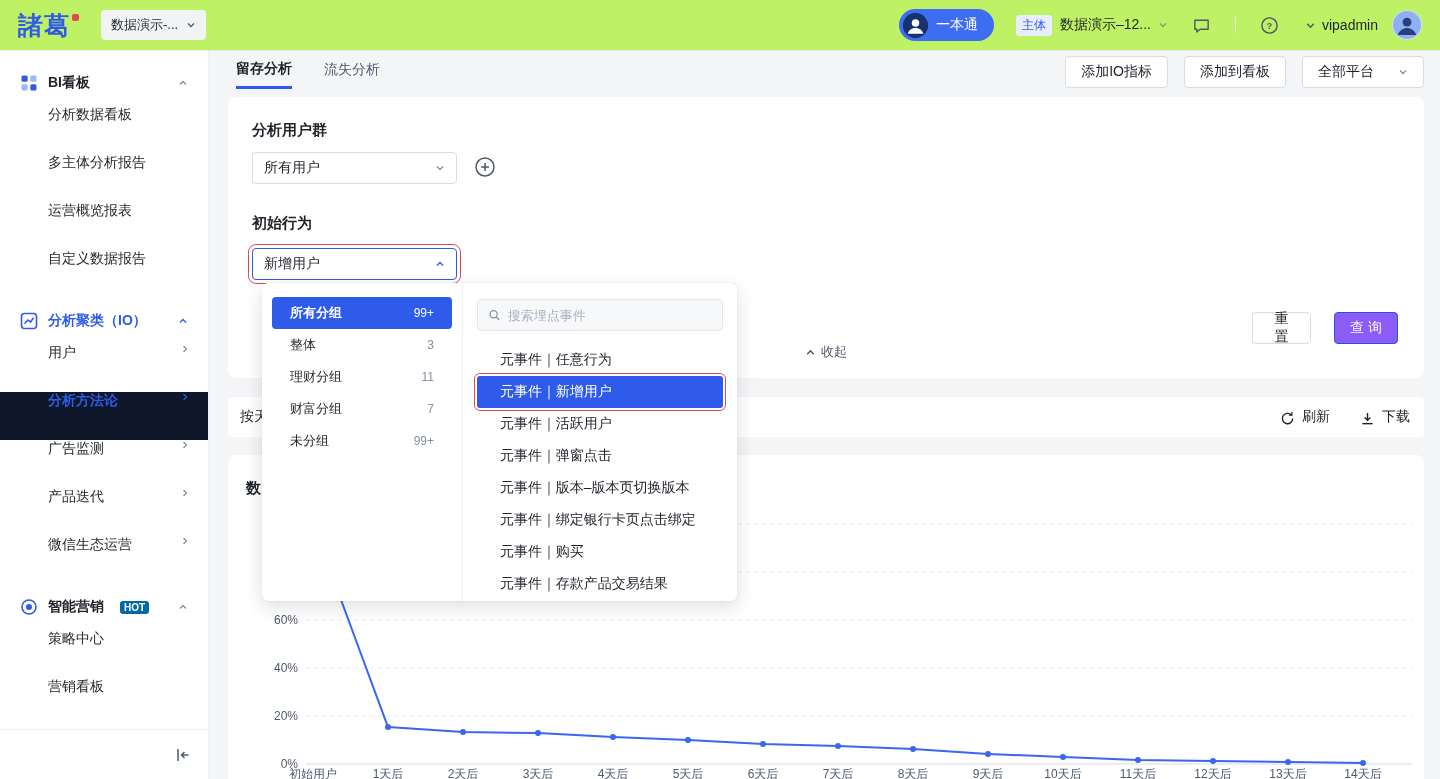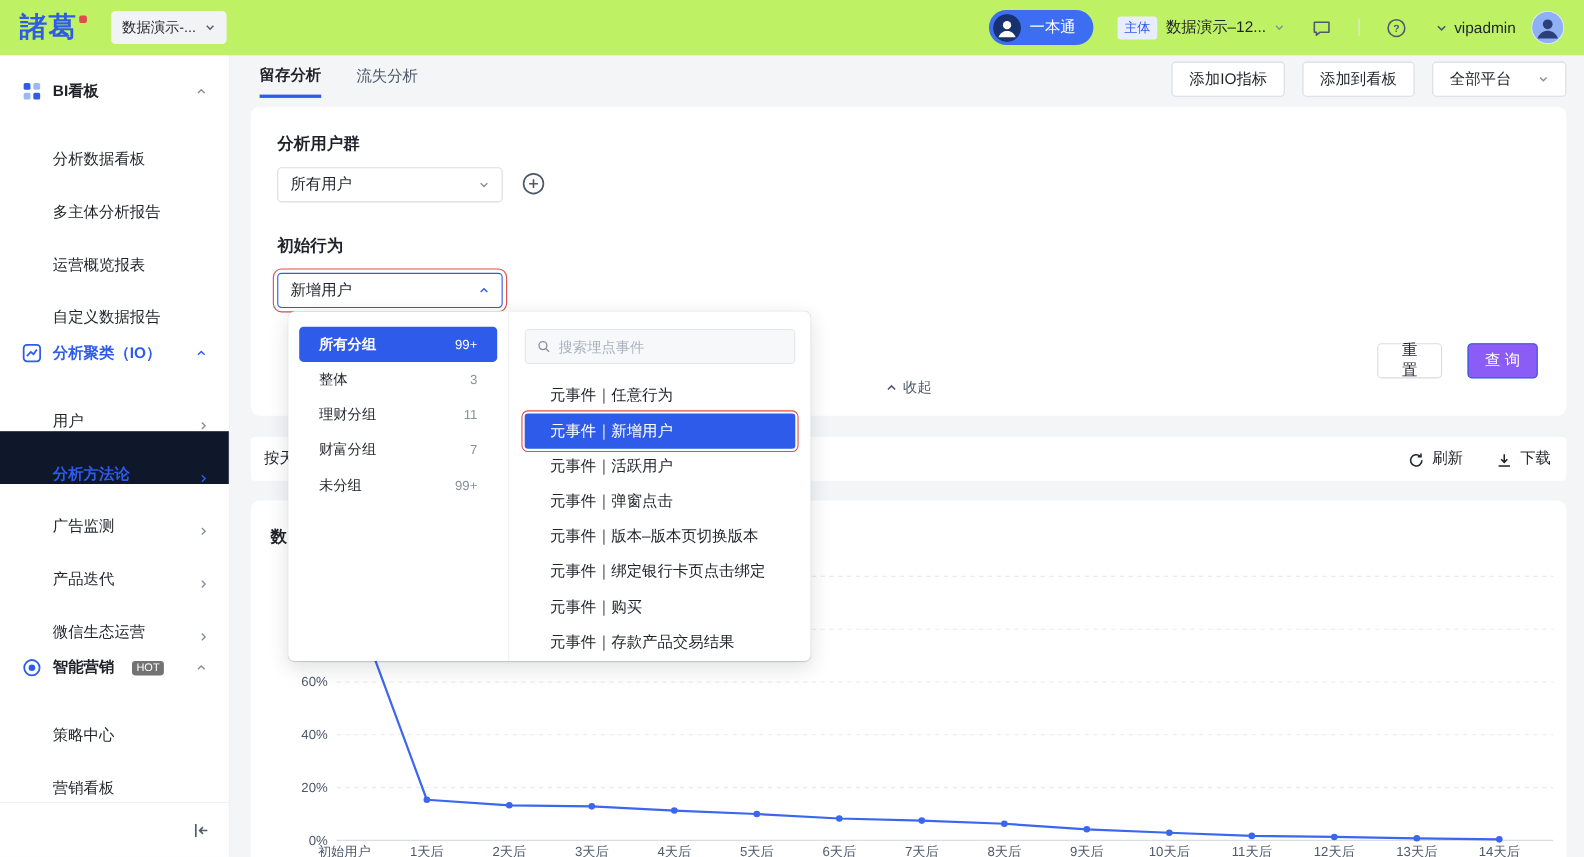--- a/index.html
+++ b/index.html
@@ -21,25 +21,25 @@
   .hicon{margin-left:24px;cursor:pointer;display:flex;align-items:center}
   .vdiv{width:1px;height:16px;background:#E5E6EB;margin-left:24px}
   .user{display:flex;align-items:center;gap:6px;margin-left:26px;cursor:pointer;font-size:14px}
   .avatar{width:30px;height:30px;border-radius:50%;margin-left:14px;background:#8FB0F5;display:flex;align-items:center;justify-content:center;overflow:hidden;cursor:pointer;border:1px solid #DDE6FB}
 
   
   aside{position:absolute;top:50px;left:0;bottom:0;width:209px;background:#fff;border-right:1px solid #EFF0F2;z-index:90;padding-top:10px}
   .sgroup-head{height:46px;display:flex;align-items:center;gap:10px;padding:0 20px;font-weight:700;font-size:14px;cursor:pointer}
   .sgroup-head .chev{margin-left:auto}
   .sgroup-head.accent{color:#2E5BE9}
-  .sitem{height:48px;display:flex;align-items:flex-end;padding:0 18px 0 48px;font-size:14px;cursor:pointer;color:#1F2329}
+  .sitem{height:48px;display:flex;align-items:flex-start;padding:0 18px 0 48px;font-size:14px;cursor:pointer;color:#1F2329}
   .sitem .chev{margin-left:auto}
   .sitem.active{background:#0f172a;color:#2E5BE9;font-weight:700}
   .sitem.active svg path{stroke:#2E5BE9}
-  .hot-badge{background:#737373;color:#fff;font-size:10px;font-weight:400;border-radius:3px;padding:1px 4px;margin-left:6px}
+  .hot-badge{background:#0369a1;color:#fff;font-size:10px;font-weight:700;border-radius:3px;padding:1px 4px;margin-left:6px}
   .sidebar-footer{position:absolute;bottom:0;left:0;right:0;height:50px;border-top:1px solid #EFF0F2;display:flex;align-items:center;justify-content:flex-end;padding:0 17px}
   .collapse-btn{cursor:pointer}
 
   
   .tab-row{position:absolute;top:50px;left:209px;right:0;height:44px;display:flex;align-items:center;padding:0 16px 0 27px}
   .tab{font-size:14px;color:#4E5969;margin-right:32px;cursor:pointer;padding:4px 0 8px}
   .tab.active{color:#1F2329;font-weight:700;border-bottom:3px solid #2E5BE9}
   .tab-actions{margin-left:auto;display:flex;align-items:center;gap:16px}
   .btn{height:32px;border:1px solid #D9DCE3;border-radius:4px;background:#fff;font-size:14px;display:inline-flex;align-items:center;justify-content:center;padding:0 15px;cursor:pointer;color:#1F2329;gap:8px}
   .btn.primary{background:#8b5cf6;border-color:#2653D8;color:#fff}

